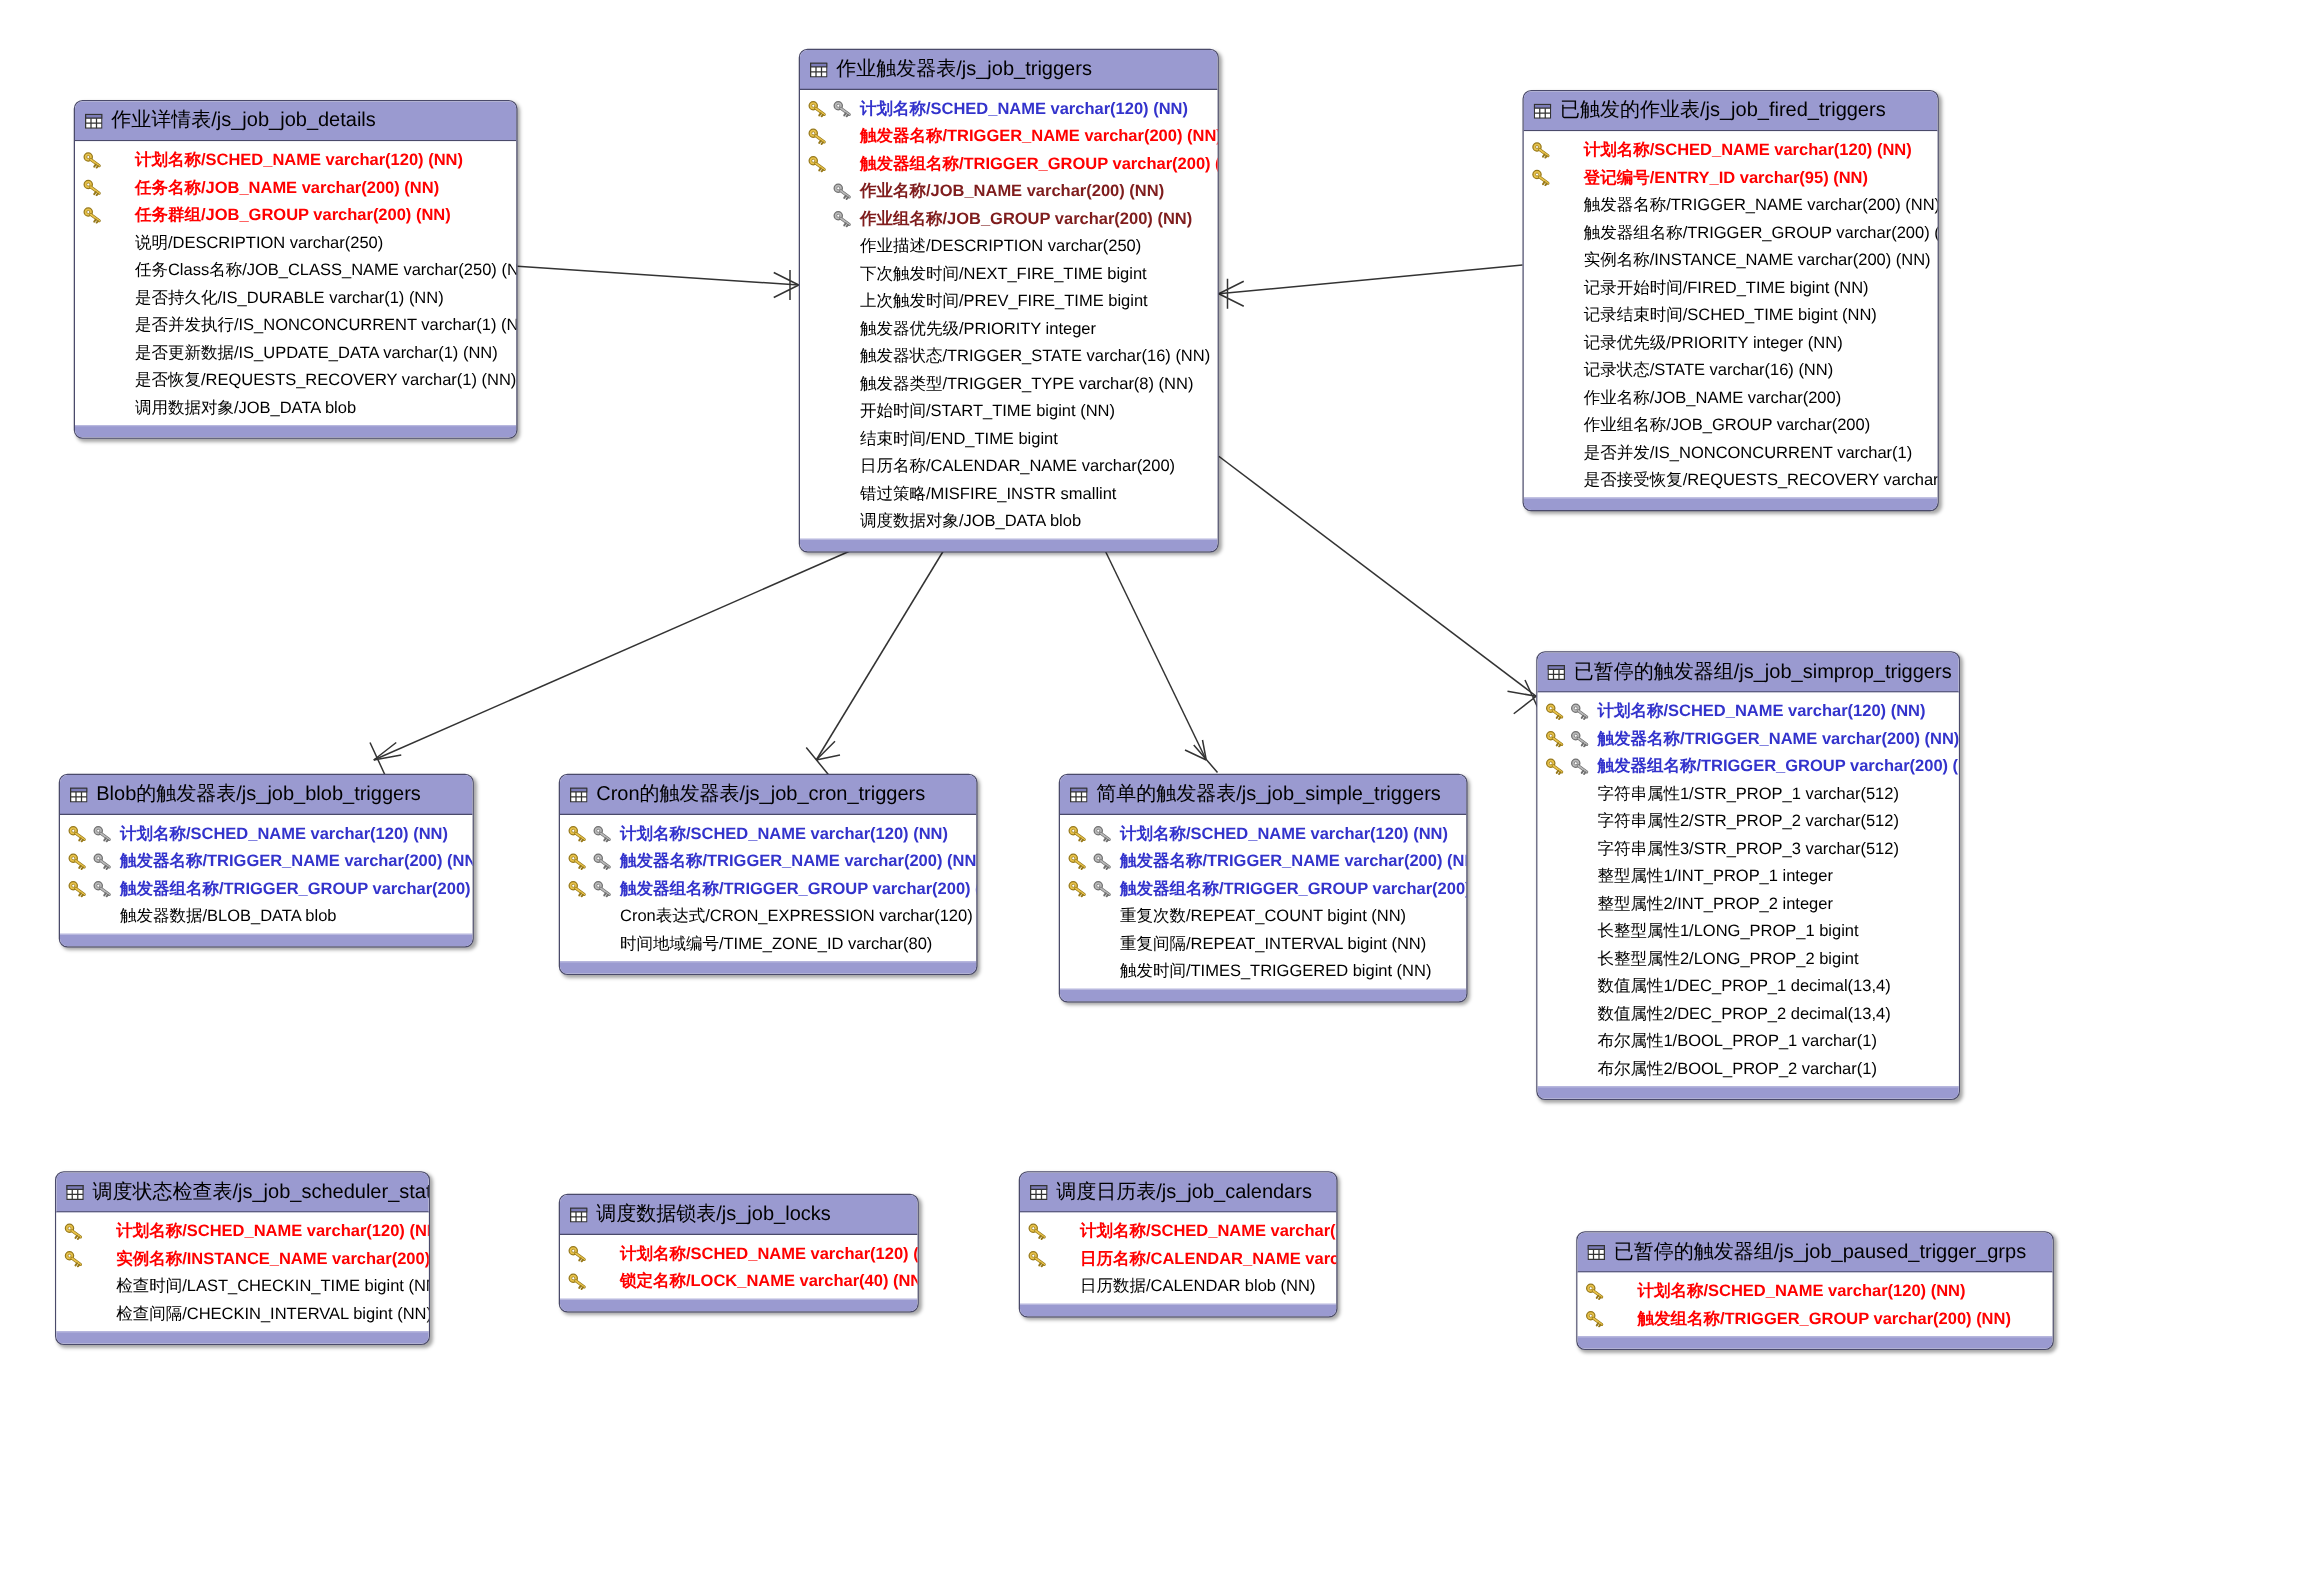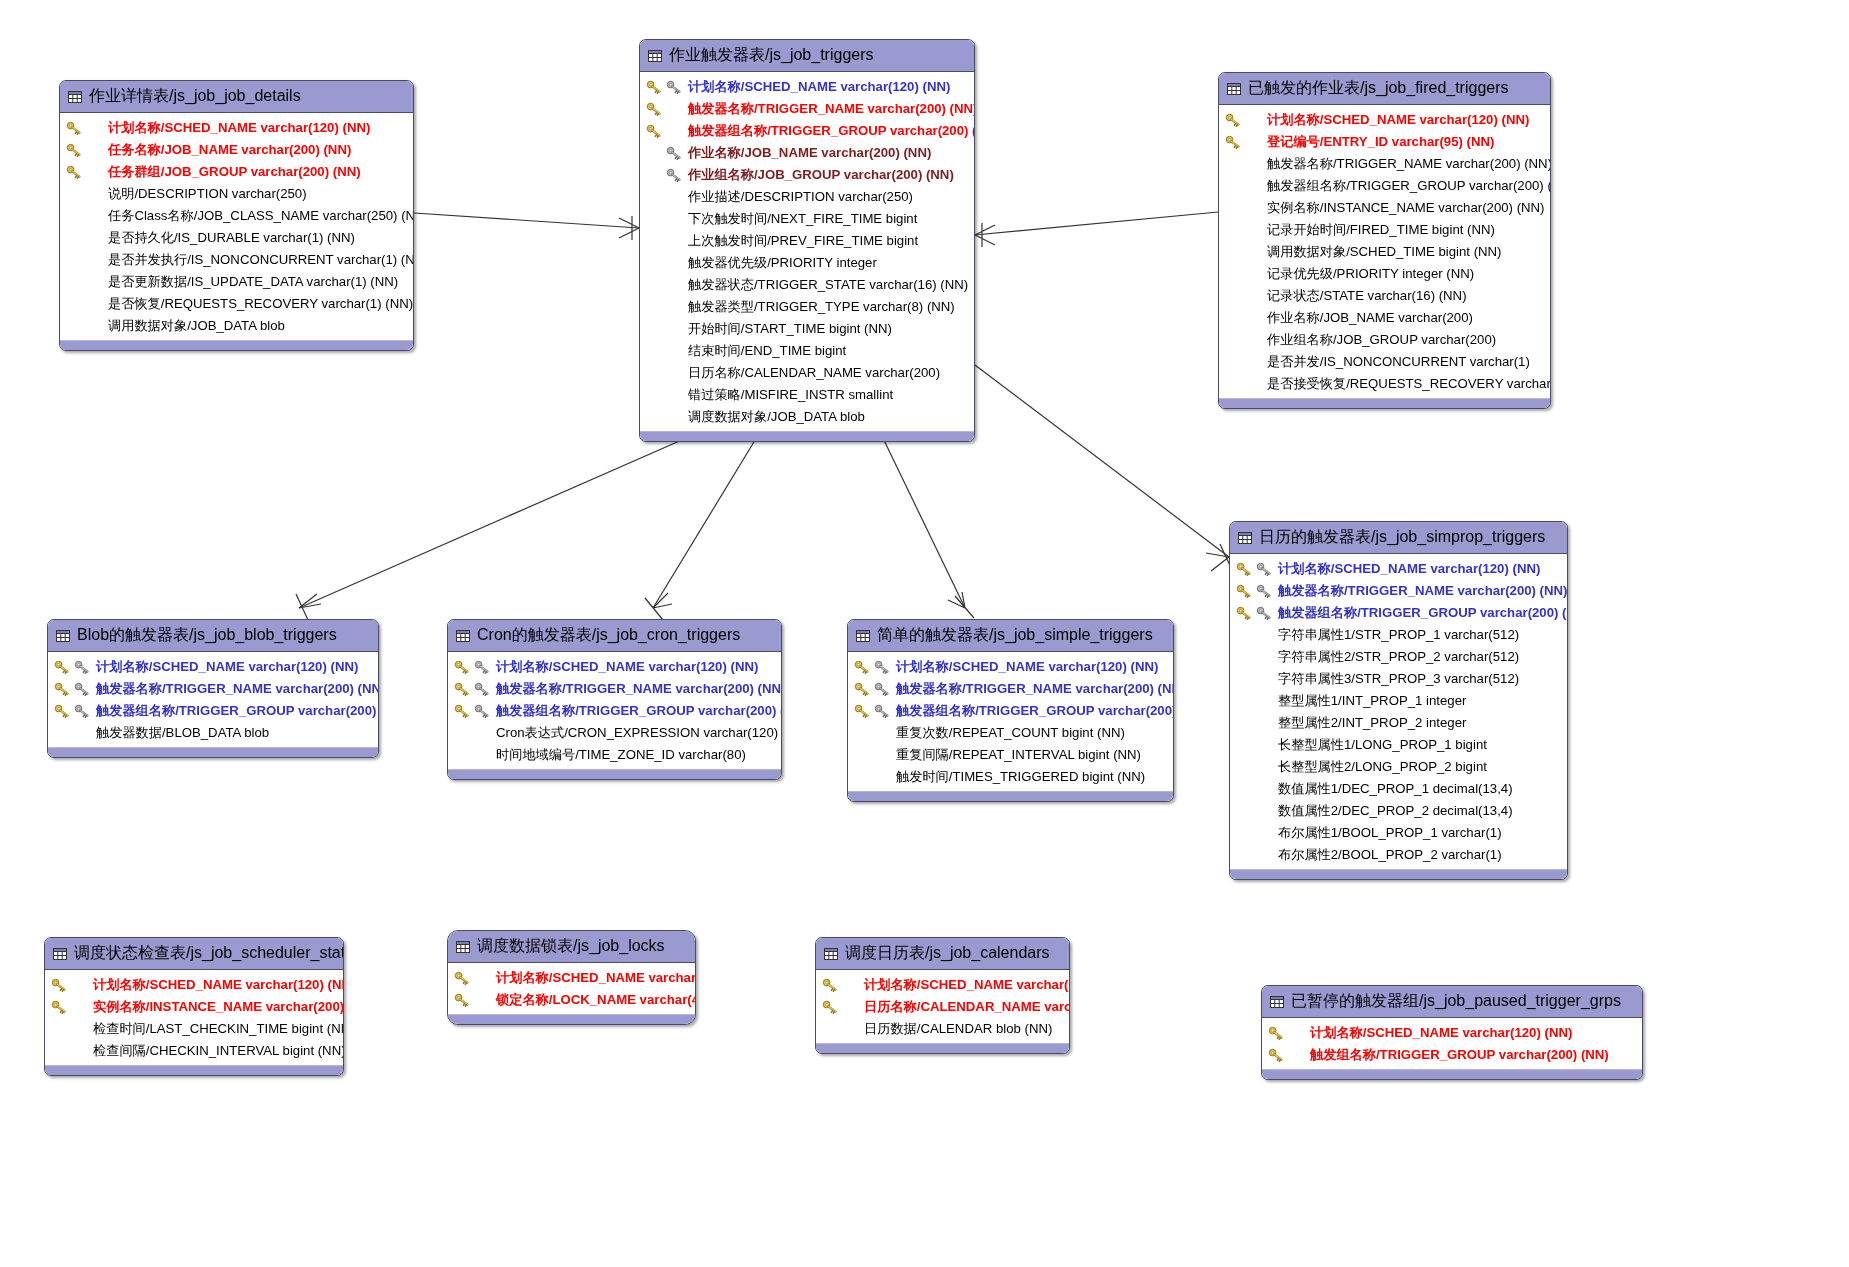--- a/index.html
+++ b/index.html
@@ -400,21 +400,21 @@
             <span class="kslot"></span>
             <span class="kslot"></span>
           </span>
           <span class="nm c-black">记录开始时间/FIRED_TIME bigint (NN)</span>
         </div>
         <div class="attr">
           <span class="keys">
             <span class="kslot"></span>
             <span class="kslot"></span>
           </span>
-          <span class="nm c-black">调用数据对象/SCHED_TIME bigint (NN)</span>
+          <span class="nm c-black">记录结束时间/SCHED_TIME bigint (NN)</span>
         </div>
         <div class="attr">
           <span class="keys">
             <span class="kslot"></span>
             <span class="kslot"></span>
           </span>
           <span class="nm c-black">记录优先级/PRIORITY integer (NN)</span>
         </div>
         <div class="attr">
           <span class="keys">
@@ -456,21 +456,21 @@
     </div>
     <div class="entity" style="left: 1229px; top: 521px; width: 339px;">
       <div class="hdr">
         <svg class="tbl-ico" viewBox="0 0 14 12">
           <rect x="0.5" y="0.5" width="13" height="11" fill="#ffffff" stroke="#333"></rect>
           <rect x="0.5" y="0.5" width="13" height="3" fill="#7c7cb8" stroke="#333"></rect>
           <line x1="4.8" y1="3.5" x2="4.8" y2="11.5" stroke="#333"></line>
           <line x1="9.2" y1="3.5" x2="9.2" y2="11.5" stroke="#333"></line>
           <line x1="0.5" y1="7.5" x2="13.5" y2="7.5" stroke="#333"></line>
         </svg>
-        <span>日历的触发器表/js_job_simprop_triggers</span>
+        <span>已暂停的触发器组/js_job_simprop_triggers</span>
       </div>
       <div class="body">
         <div class="attr">
           <span class="keys">
             <span class="kslot"><svg viewBox="0 0 16 14" width="16" height="14">
                 <circle cx="4.6" cy="4.6" r="3.3" fill="#e8c24a" stroke="#96781a" stroke-width="1"></circle>
                 <circle cx="4.6" cy="4.6" r="1.2" fill="#ffffff" stroke="#96781a" stroke-width="0.6"></circle>
                 <path d="M6.6 6.6 L13.4 11.6" stroke="#96781a" stroke-width="2.4" stroke-linecap="round"></path>
                 <path d="M6.6 6.6 L13.4 11.6" stroke="#e8c24a" stroke-width="1.3" stroke-linecap="round"></path>
                 <path d="M10.6 10.6 L9.4 12.3" stroke="#96781a" stroke-width="1.6" stroke-linecap="round"></path>
@@ -935,21 +935,21 @@
         <div class="attr">
           <span class="keys">
             <span class="kslot"></span>
             <span class="kslot"></span>
           </span>
           <span class="nm c-black">检查间隔/CHECKIN_INTERVAL bigint (NN)</span>
         </div>
       </div>
       <div class="ftr"></div>
     </div>
-    <div class="entity" style="left: 447px; top: 930px; width: 249px; border-radius: 11px;">
+    <div class="entity" style="left: 447px; top: 955px; width: 288px;">
       <div class="hdr">
         <svg class="tbl-ico" viewBox="0 0 14 12">
           <rect x="0.5" y="0.5" width="13" height="11" fill="#ffffff" stroke="#333"></rect>
           <rect x="0.5" y="0.5" width="13" height="3" fill="#7c7cb8" stroke="#333"></rect>
           <line x1="4.8" y1="3.5" x2="4.8" y2="11.5" stroke="#333"></line>
           <line x1="9.2" y1="3.5" x2="9.2" y2="11.5" stroke="#333"></line>
           <line x1="0.5" y1="7.5" x2="13.5" y2="7.5" stroke="#333"></line>
         </svg>
         <span>调度数据锁表/js_job_locks</span>
       </div>

